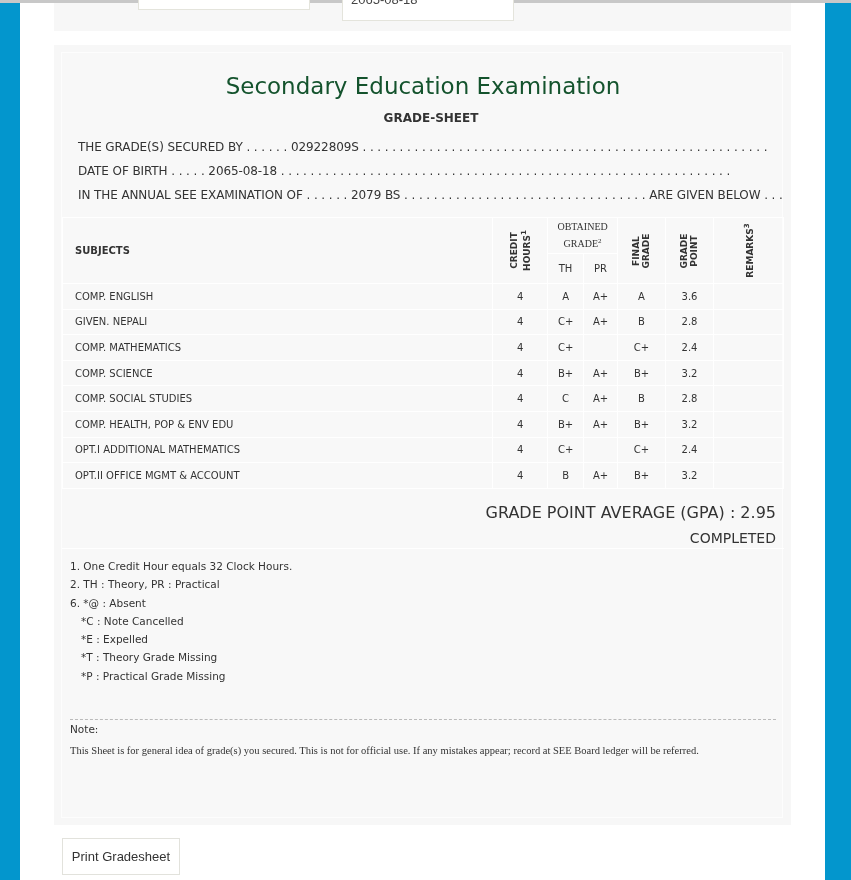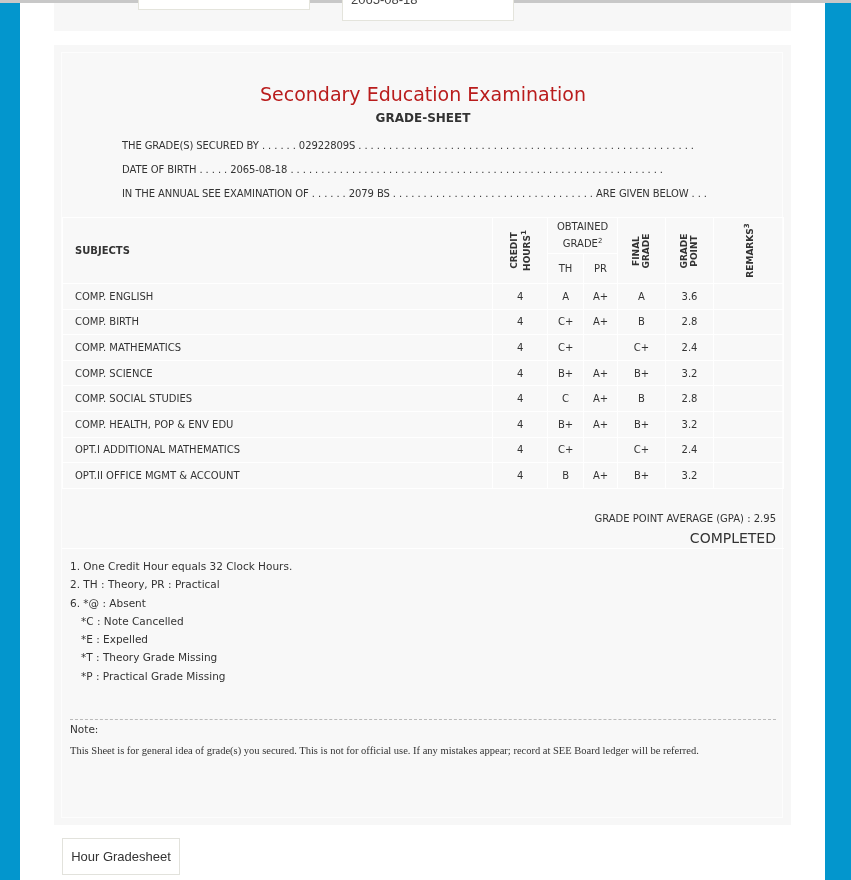--- a/index.html
+++ b/index.html
@@ -11,33 +11,33 @@
 
     .form-panel { position: absolute; left: 54px; top: 3px; width: 737px; height: 28px; background: #f7f7f7; }
     .form-input-1 { position: absolute; left: 84px; top: -6px; width: 172px; height: 13px; background: #fff; border: 1px solid #e4e4dc; }
     .form-input-2 { position: absolute; left: 288px; top: -6px; width: 172px; height: 24px; background: #fff; border: 1px solid #e4e4dc;
       font-family: "Liberation Sans", sans-serif; font-size: 13px; color: #444; padding-left: 8px; line-height: 13px; overflow: hidden; }
     .form-input-2 span { position: relative; top: -5px; }
 
     .sheet-outer { position: absolute; left: 54px; top: 45px; width: 737px; height: 780px; background: #f7f7f7; }
     .sheet-inner { position: absolute; left: 7px; top: 7px; width: 722px; height: 766px; background: #f8f8f8; border: 1px solid #fdfdfd; }
 
-    .title { position: absolute; left: 0; top: 30px; width: 722px; text-align: center; color: #b91c1c;
-      font-family: "DejaVu Sans", sans-serif; font-size: 19px; font-weight: normal; letter-spacing: 0px; }
-    .subtitle { position: absolute; left: 0; top: 58px; width: 722px; text-align: center; font-size: 12px; font-weight: bold; color: #333; }
-    .info { position: absolute; left: 16px; font-size: 10px; color: #333; white-space: nowrap; letter-spacing: -0.1px; margin-left: 44px; }
+    .title { position: absolute; left: 0; top: 20px; width: 722px; text-align: center; color: #14532d;
+      font-family: "DejaVu Sans", sans-serif; font-size: 23px; font-weight: normal; letter-spacing: 0px; }
+    .subtitle { position: absolute; left: 8px; top: 58px; width: 722px; text-align: center; font-size: 12px; font-weight: bold; color: #333; }
+    .info { position: absolute; left: 16px; font-size: 12px; color: #333; white-space: nowrap; letter-spacing: -0.1px; }
 
     table.grades { position: absolute; left: 0; top: 164px; width: 722px; border-collapse: collapse; font-size: 10px; color: #333; }
     table.grades td, table.grades th { border: 1px solid #ffffff; font-weight: normal; }
     table.grades th { font-weight: bold; }
     .vert { display: inline-block; transform: rotate(-90deg); white-space: nowrap; font-size: 9px; font-weight: bold; line-height: 10px; text-align: center; }
     td.subj { padding-left: 12px; height: 25.6px; text-align: left; }
     td.c { text-align: center; }
 
-    .gpa { position: absolute; right: 6px; top: 460px; font-size: 10px; color: #333; }
+    .gpa { position: absolute; right: 6px; top: 450px; font-size: 16px; color: #333; }
     .status { position: absolute; right: 6px; top: 477px; font-size: 14px; color: #333; }
     .divider-solid { position: absolute; left: 0; top: 495px; width: 722px; height: 1px; background: #ffffff; }
 
     .legend { position: absolute; left: 8px; top: 504px; font-size: 10.5px; line-height: 18.3px; color: #333; }
     .legend .indent { padding-left: 11px; }
     .dashed { position: absolute; left: 8px; top: 666px; width: 706px; border-top: 1px dashed #bbb; }
     .note-label { position: absolute; left: 8px; top: 670px; font-size: 10.5px; color: #333; }
     .note-text { position: absolute; left: 8px; top: 689px; width: 700px; font-size: 10.5px; line-height: 18.5px; color: #333; font-family: Liberation Serif, serif; }
 
     .print-btn { position: absolute; left: 62px; top: 838px; width: 118px; height: 37px; background: #fff; border: 1px solid #e2e2dc;
@@ -72,42 +72,42 @@
         <col style="width:48px">
         <col style="width:48px">
         <col style="width:70px">
       </colgroup>
       <thead>
         <tr style="height:36px;">
           <th rowspan="2" style="text-align:left;padding-left:12px;"><span>SUBJECTS</span></th>
           <th rowspan="2">
             <span class="vert">CREDIT<br>HOURS<sup style="font-size:7px">1</sup></span>
           </th>
-          <th colspan="2" style="font-weight:normal;font-size:10px;line-height:14px;">OBTAINED<br>GRADE<sup style="font-size:7px">2</sup></th>
+          <th colspan="2" style="font-weight:normal;font-size:10px;line-height:14px;font-family:Liberation Serif, serif;">OBTAINED<br>GRADE<sup style="font-size:7px">2</sup></th>
           <th rowspan="2"><span class="vert">FINAL<br>GRADE</span></th>
           <th rowspan="2"><span class="vert">GRADE<br>POINT</span></th>
           <th rowspan="2"><span class="vert">REMARKS<sup style="font-size:7px">3</sup></span></th>
         </tr>
         <tr style="height:30px;">
           <th style="font-weight:normal;">TH</th>
           <th style="font-weight:normal;">PR</th>
         </tr>
       </thead>
       <tbody>
         <tr>
           <td class="subj">COMP. ENGLISH</td>
           <td class="c">4</td>
           <td class="c">A</td>
           <td class="c">A+</td>
           <td class="c">A</td>
           <td class="c">3.6</td>
           <td class="c"></td>
         </tr>
         <tr>
-          <td class="subj">COMP. BIRTH</td>
+          <td class="subj">GIVEN. NEPALI</td>
           <td class="c">4</td>
           <td class="c">C+</td>
           <td class="c">A+</td>
           <td class="c">B</td>
           <td class="c">2.8</td>
           <td class="c"></td>
         </tr>
         <tr>
           <td class="subj">COMP. MATHEMATICS</td>
           <td class="c">4</td>
@@ -178,13 +178,13 @@
       <div class="indent">*T : Theory Grade Missing</div>
       <div class="indent">*P : Practical Grade Missing</div>
     </div>
 
     <div class="dashed"></div>
     <div class="note-label">Note:</div>
     <div class="note-text">This Sheet is for general idea of grade(s) you secured. This is not for official use. If any mistakes appear; record at SEE Board ledger will be referred.</div>
   </div>
 </div>
 
-<div class="print-btn">Hour Gradesheet</div>
+<div class="print-btn">Print Gradesheet</div>
 
 </body></html>

